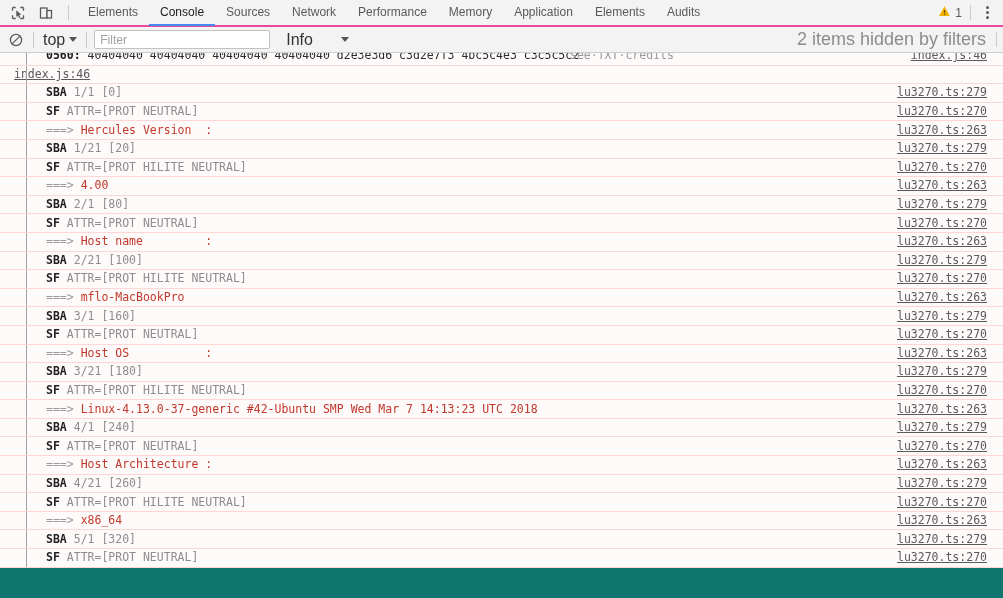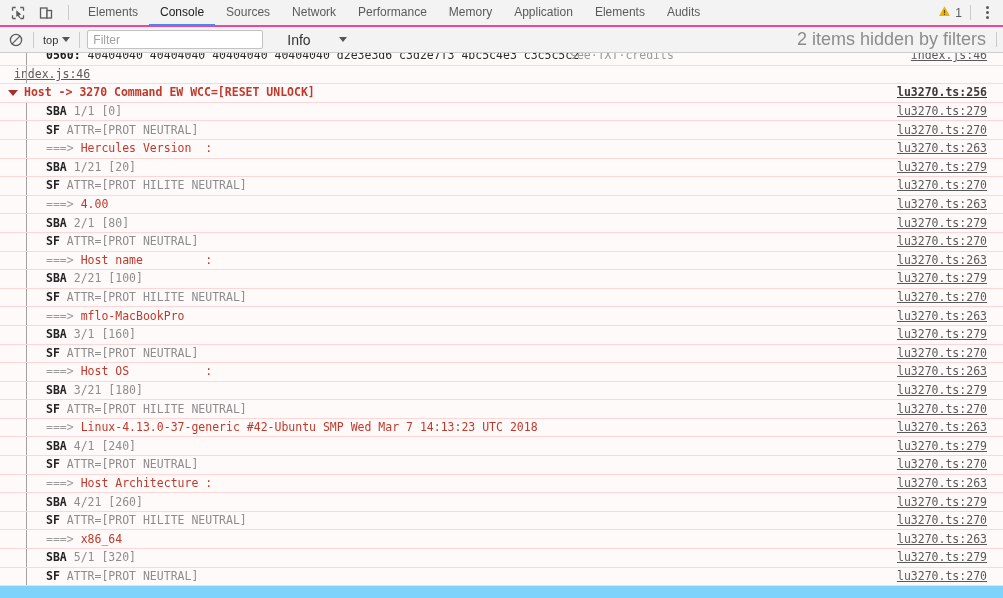--- a/index.html
+++ b/index.html
@@ -127,21 +127,21 @@
     height: 20px;
     display: flex;
     align-items: center;
     justify-content: center;
     cursor: pointer;
   }
   .context-sel {
     display: flex;
     align-items: center;
     gap: 4px;
-    font-size: 11px;
+    font-size: 16px;
     color: #333;
     cursor: pointer;
     padding: 0 2px;
   }
   .caret {
     width: 0;
     height: 0;
     border-left: 4px solid transparent;
     border-right: 4px solid transparent;
     border-top: 5px solid #555;
@@ -156,24 +156,24 @@
     font-size: 12px;
     font-family: "Liberation Sans", sans-serif;
     color: #333;
     padding: 0 5px;
     outline: none;
   }
   .filter-input::placeholder { color: #a0a0a0; }
   .level-sel {
     display: flex;
     align-items: center;
-    font-size: 14px;
+    font-size: 16px;
     color: #333;
     cursor: pointer;
-    margin-left: 24px;
+    margin-left: 16px;
     gap: 28px;
   }
   .ct-spacer { flex: 1; }
   .hidden-msg {
     font-size: 18px;
     color: #8c8c8c;
     padding-right: 10px;
     white-space: nowrap;
   }
   .hidden-bar {
@@ -181,21 +181,21 @@
     height: 15px;
     background: #cacaca;
     margin-right: 6px;
   }
 
   
   .console-view {
     position: relative;
     height: 545px;
     overflow: hidden;
-    background: #7dd3fc;
+    background: #0f766e;
   }
   .log-list {
     position: absolute;
     left: 0;
     right: 0;
     top: -6px;        
     font-family: "DejaVu Sans Mono", monospace;
   }
   .log-row {
     position: relative;
@@ -365,25 +365,20 @@
 
 <div class="console-view">
   <div class="log-list" id="log-list">
       <div class="log-row nested">
         <div class="content" style="padding-left: 42px; position: relative;"><span class="t-hexaddr">0560: </span><span class="t-hex">40404040 40404040 40404040 40404040 d2e3e3d6 c3d2e7f3 4bc5c4e3 c3c5c5c2</span><span class="t-mid mid-col">see·TXT·credits</span></div>
         <a class="src-link">index.js:46</a>
       </div>
       <div class="log-row nested">
         <a class="src-link">index.js:46</a>
       </div>
-      <div class="log-row group-head">
-        <span class="disclosure"></span>
-        <div class="content"><span class="t-errb">Host -&gt; 3270 Command EW WCC=[RESET UNLOCK]</span></div>
-        <a class="src-link bold">lu3270.ts:256</a>
-      </div>
       <div class="log-row nested">
         <div class="content"><span class="t-key">SBA </span><span class="t-dim">1/1 [0]</span></div>
         <a class="src-link">lu3270.ts:279</a>
       </div>
       <div class="log-row nested">
         <div class="content"><span class="t-key">SF </span><span class="t-dim">ATTR=[PROT NEUTRAL]</span></div>
         <a class="src-link">lu3270.ts:270</a>
       </div>
       <div class="log-row nested">
         <div class="content"><span class="t-arrow">===&gt; </span><span class="t-err">Hercules Version  :</span></div>

